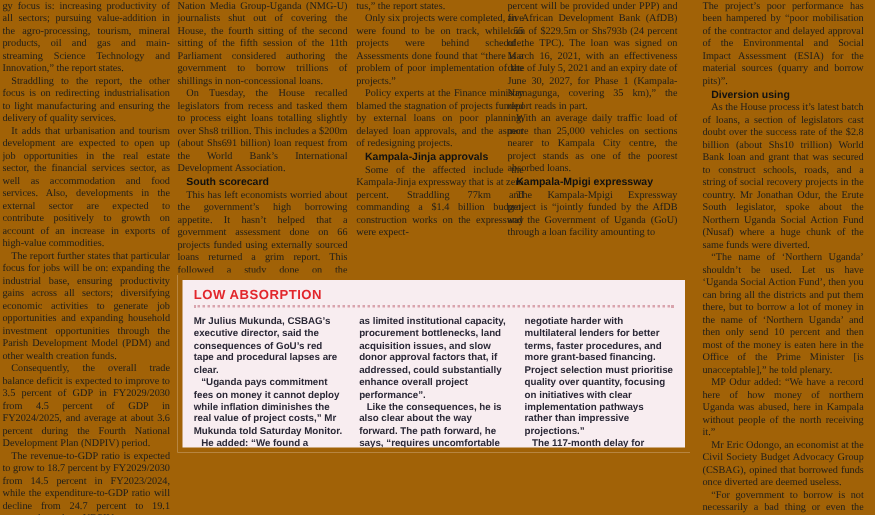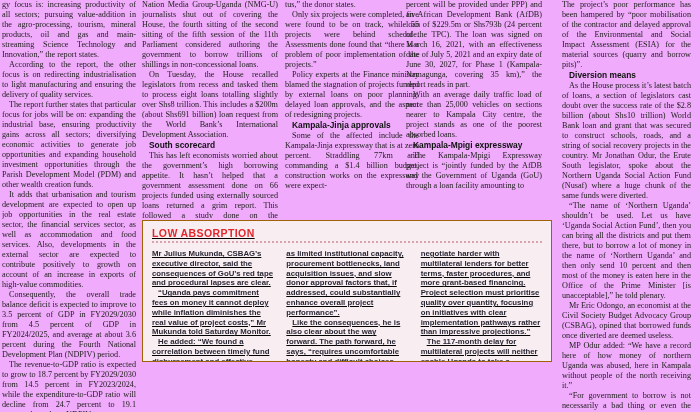--- a/index.html
+++ b/index.html
@@ -27,25 +27,24 @@
   .c1{left:2px;width:134px;height:412px;}
   .c2{left:142px;width:136px;height:218px;}
   .c3{left:285px;width:134px;height:218px;}
   .c4{left:406px;width:136px;height:218px;}
   .c5{left:562px;width:129px;height:412px;}
 
   .absorption-box{
     position:absolute;left:142px;top:220px;
     width:410px;height:142px;
     background:#f8edf0;
-    border:1px solid #a16207;
+    border:4px solid #a16207;
     box-sizing:border-box;
     padding:6px 9px 5px 9px;
     overflow:hidden;
-    text-decoration:underline;
   }
   .box-title{
     margin:0;
     font-family:"Liberation Sans", sans-serif;
     font-weight:bold;font-size:10.5px;line-height:12px;
     letter-spacing:0.4px;
   }
   .box-rule{
     border-bottom:2px dotted #d9a4ad;
     margin:2px 0 6px 0;
@@ -58,61 +57,61 @@
     font-size:7.8px;line-height:9.8px;
     color:#2a2836;
     text-align:left;
   }
   .box-col p{margin:0;text-indent:6px;}
   .box-col p.flush{text-indent:0;}
 </style>
 </head>
 <body>
 
-<div class="page" style="background: #f0abfc;">
+<div class="page" style="background: #a16207;">
 
   <div class="col c1">
     <p class="flush">gy focus is: increasing productivity of all sectors; pursuing value-addition in the agro-processing, tourism, mineral products, oil and gas and main-streaming Science Technology and Innovation,” the report states.</p>
-    <p>According to the report, the other focus is on redirecting industrialisation to light manufacturing and ensuring the delivery of quality services.</p>
+    <p>Straddling to the report, the other focus is on redirecting industrialisation to light manufacturing and ensuring the delivery of quality services.</p>
+    <p>It adds that urbanisation and tourism development are expected to open up job opportunities in the real estate sector, the financial services sector, as well as accommodation and food services. Also, developments in the external sector are expected to contribute positively to growth on account of an increase in exports of high-value commodities.</p>
     <p>The report further states that particular focus for jobs will be on: expanding the industrial base, ensuring productivity gains across all sectors; diversifying economic activities to generate job opportunities and expanding household investment opportunities through the Parish Development Model (PDM) and other wealth creation funds.</p>
-    <p>It adds that urbanisation and tourism development are expected to open up job opportunities in the real estate sector, the financial services sector, as well as accommodation and food services. Also, developments in the external sector are expected to contribute positively to growth on account of an increase in exports of high-value commodities.</p>
     <p>Consequently, the overall trade balance deficit is expected to improve to 3.5 percent of GDP in FY2029/2030 from 4.5 percent of GDP in FY2024/2025, and average at about 3.6 percent during the Fourth National Development Plan (NDPIV) period.</p>
     <p>The revenue-to-GDP ratio is expected to grow to 18.7 percent by FY2029/2030 from 14.5 percent in FY2023/2024, while the expenditure-to-GDP ratio will decline from 24.7 percent to 19.1 percent throughout NDPIV.</p>
 
   </div>
 
   <div class="col c2">
     <p class="flush">Nation Media Group-Uganda (NMG-U) journalists shut out of covering the House, the fourth sitting of the second sitting of the fifth session of the 11th Parliament considered authoring the government to borrow trillions of shillings in non-concessional loans.</p>
     <p>On Tuesday, the House recalled legislators from recess and tasked them to process eight loans totalling slightly over Shs8 trillion. This includes a $200m (about Shs691 billion) loan request from the World Bank’s International Development Association.</p>
     <p class="subhead">South scorecard</p>
     <p>This has left economists worried about the government’s high borrowing appetite. It hasn’t helped that a government assessment done on 66 projects funded using externally sourced loans returned a grim report. This followed a study done on the performance of externally funded projects between December 2024 and May 2025. Its find-</p>
   </div>
 
   <div class="col c3">
-    <p class="flush">tus,” the donor states.</p>
+    <p class="flush">tus,” the report states.</p>
     <p>Only six projects were completed, five were found to be on track, while 55 projects were behind schedule. Assessments done found that “there is a problem of poor implementation of the projects.”</p>
     <p>Policy experts at the Finance ministry blamed the stagnation of projects funded by external loans on poor planning, delayed loan approvals, and the aspect of redesigning projects.</p>
     <p class="subhead">Kampala-Jinja approvals</p>
     <p>Some of the affected include the Kampala-Jinja expressway that is at zero percent. Straddling 77km and commanding a $1.4 billion budget, construction works on the expressway were expect-</p>
   </div>
 
   <div class="col c4">
     <p class="flush">percent will be provided under PPP) and an African Development Bank (AfDB) loan of $229.5m or Shs793b (24 percent of the TPC). The loan was signed on March 16, 2021, with an effectiveness date of July 5, 2021 and an expiry date of June 30, 2027, for Phase 1 (Kampala-Namagunga, covering 35 km),” the report reads in part.</p>
     <p>With an average daily traffic load of more than 25,000 vehicles on sections nearer to Kampala City centre, the project stands as one of the poorest absorbed loans.</p>
     <p class="subhead">Kampala-Mpigi expressway</p>
     <p>The Kampala-Mpigi Expressway project is “jointly funded by the AfDB and the Government of Uganda (GoU) through a loan facility amounting to</p>
   </div>
 
   <div class="col c5">
     <p class="flush">The project’s poor performance has been hampered by “poor mobilisation of the contractor and delayed approval of the Environmental and Social Impact Assessment (ESIA) for the material sources (quarry and borrow pits)”.</p>
-    <p class="subhead">Diversion means</p>
+    <p class="subhead">Diversion using</p>
     <p>As the House process it’s latest batch of loans, a section of legislators cast doubt over the success rate of the $2.8 billion (about Shs10 trillion) World Bank loan and grant that was secured to construct schools, roads, and a string of social recovery projects in the country. Mr Jonathan Odur, the Erute South legislator, spoke about the Northern Uganda Social Action Fund (Nusaf) where a huge chunk of the same funds were diverted.</p>
     <p>“The name of ‘Northern Uganda’ shouldn’t be used. Let us have ‘Uganda Social Action Fund’, then you can bring all the districts and put them there, but to borrow a lot of money in the name of ‘Northern Uganda’ and then only send 10 percent and then most of the money is eaten here in the Office of the Prime Minister [is unacceptable],” he told plenary.</p>
+    <p>MP Odur added: “We have a record here of how money of northern Uganda was abused, here in Kampala without people of the north receiving it.”</p>
     <p>Mr Eric Odongo, an economist at the Civil Society Budget Advocacy Group (CSBAG), opined that borrowed funds once diverted are deemed useless.</p>
-    <p>MP Odur added: “We have a record here of how money of northern Uganda was abused, here in Kampala without people of the north receiving it.”</p>
     <p>“For government to borrow is not necessarily a bad thing or even the amounts it borrows but it is what purpose the borrowing is for and also the effectiveness in the utilisation of the borrowed funds because when you borrow and you don’t use it for the intended purpose, then it is as good as wasting what you have borrowed,” Mr Odongo said.</p>
   </div>
 
   <div class="absorption-box" style="background: rgb(248, 237, 240);">
     <p class="box-title" style="color: rgb(226, 38, 44);">LOW ABSORPTION</p>
     <div class="box-rule"></div>
     <div class="box-cols">
       <div class="box-col">
         <p class="flush">Mr Julius Mukunda, CSBAG’s executive director, said the consequences of GoU’s red tape and procedural lapses are clear.</p>
         <p>“Uganda pays commitment fees on money it cannot deploy while inflation diminishes the real value of project costs,” Mr Mukunda told Saturday Monitor.</p>

